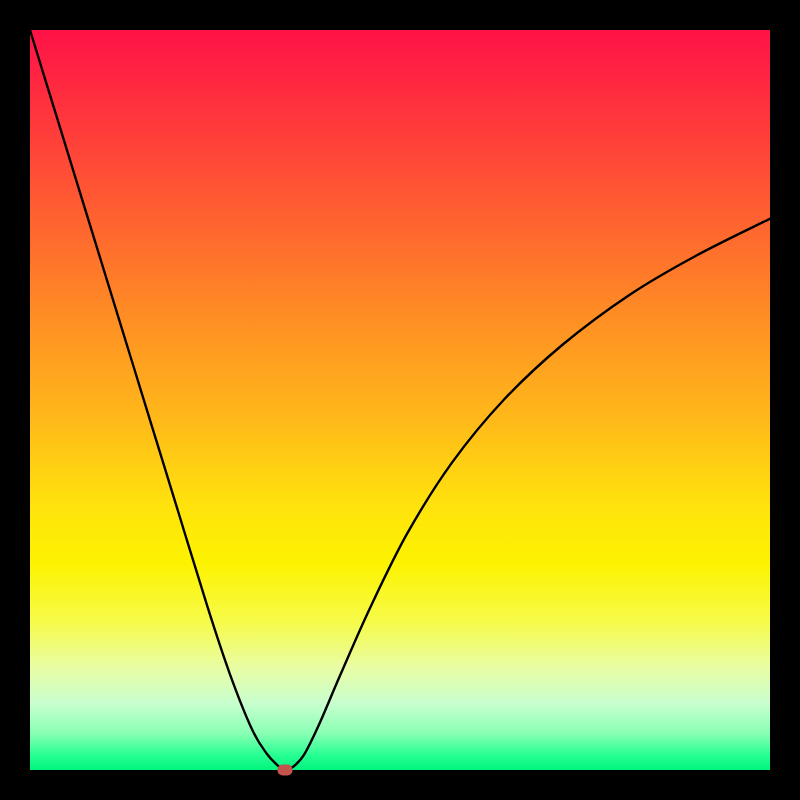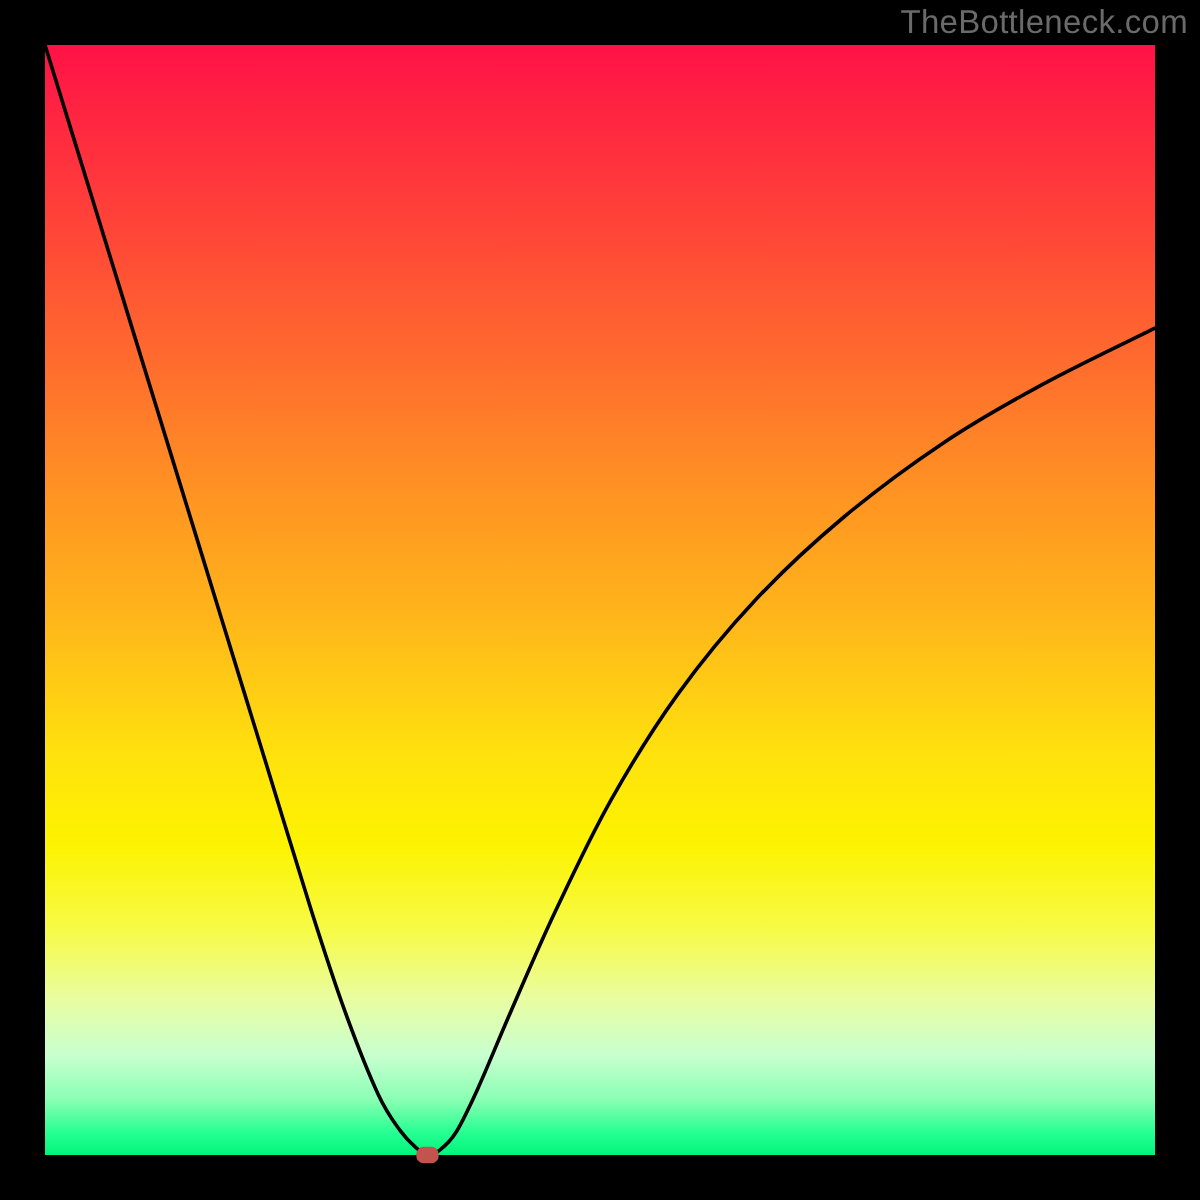--- a/index.html
+++ b/index.html
@@ -65,21 +65,20 @@
     background: #c2544d;
     border-radius: 5px;
     transform: translate(-50%, -50%);
     z-index: 3;
   }
 </style>
 </head>
 <body>
 
 <div class="frame">
-  <div class="watermark">TheBottleneck.com</div>
 
   <div class="plot-area">
     <svg class="curve" viewBox="0 0 740 740" preserveAspectRatio="none">
       <path id="curve-path" fill="none" stroke="#000" stroke-width="2.4" stroke-linejoin="round" stroke-linecap="round" d="M 0.00 0.00 C 4.93 16.03, 19.73 64.13, 29.60 96.20 C 39.47 128.27, 49.33 160.33, 59.20 192.40 C 69.07 224.47, 78.93 256.53, 88.80 288.60 C 98.67 320.67, 108.53 352.73, 118.40 384.80 C 128.27 416.87, 138.13 448.93, 148.00 481.00 C 157.87 513.07, 168.97 550.07, 177.60 577.20 C 186.23 604.33, 192.40 623.45, 199.80 643.80 C 207.20 664.15, 215.83 685.98, 222.00 699.30 C 228.17 712.62, 232.48 717.68, 236.80 723.72 C 241.12 729.76, 244.82 732.85, 247.90 735.56 C 250.98 738.27, 252.83 739.75, 255.30 740.00 C 257.77 740.25, 259.62 739.51, 262.70 737.04 C 265.78 734.57, 269.48 732.11, 273.80 725.20 C 278.12 718.29, 282.43 709.17, 288.60 695.60 C 294.77 682.03, 302.17 663.53, 310.80 643.80 C 319.43 624.07, 329.30 600.63, 340.40 577.20 C 351.50 553.77, 363.83 527.25, 377.40 503.20 C 390.97 479.15, 405.77 455.10, 421.80 432.90 C 437.83 410.70, 455.10 389.73, 473.60 370.00 C 492.10 350.27, 511.83 332.01, 532.80 314.50 C 553.77 296.99, 577.20 279.72, 599.40 264.92 C 621.60 250.12, 642.57 238.40, 666.00 225.70 C 689.43 213.00, 727.67 194.87, 740.00 188.70"></path>
     </svg>
     <div id="marker" class="marker" style="left: 255.3px; top: 740px; background: rgb(194, 84, 77);"></div>
   </div>
 </div>
 
 </body></html>

